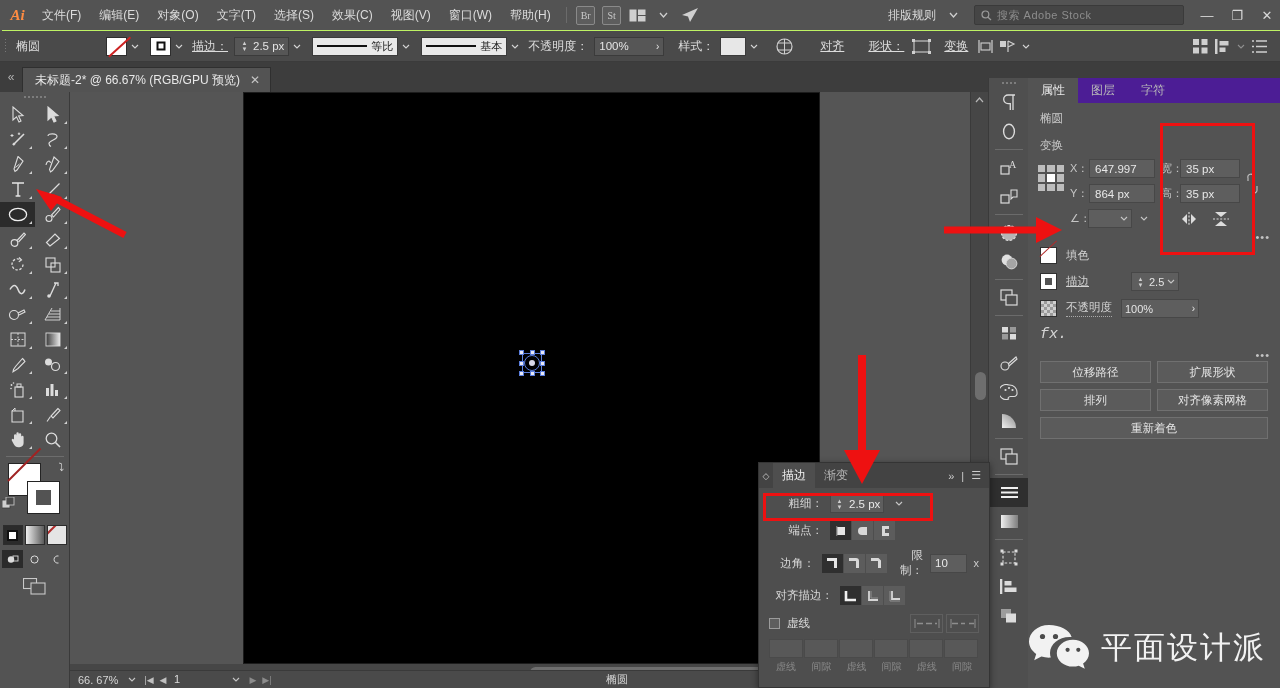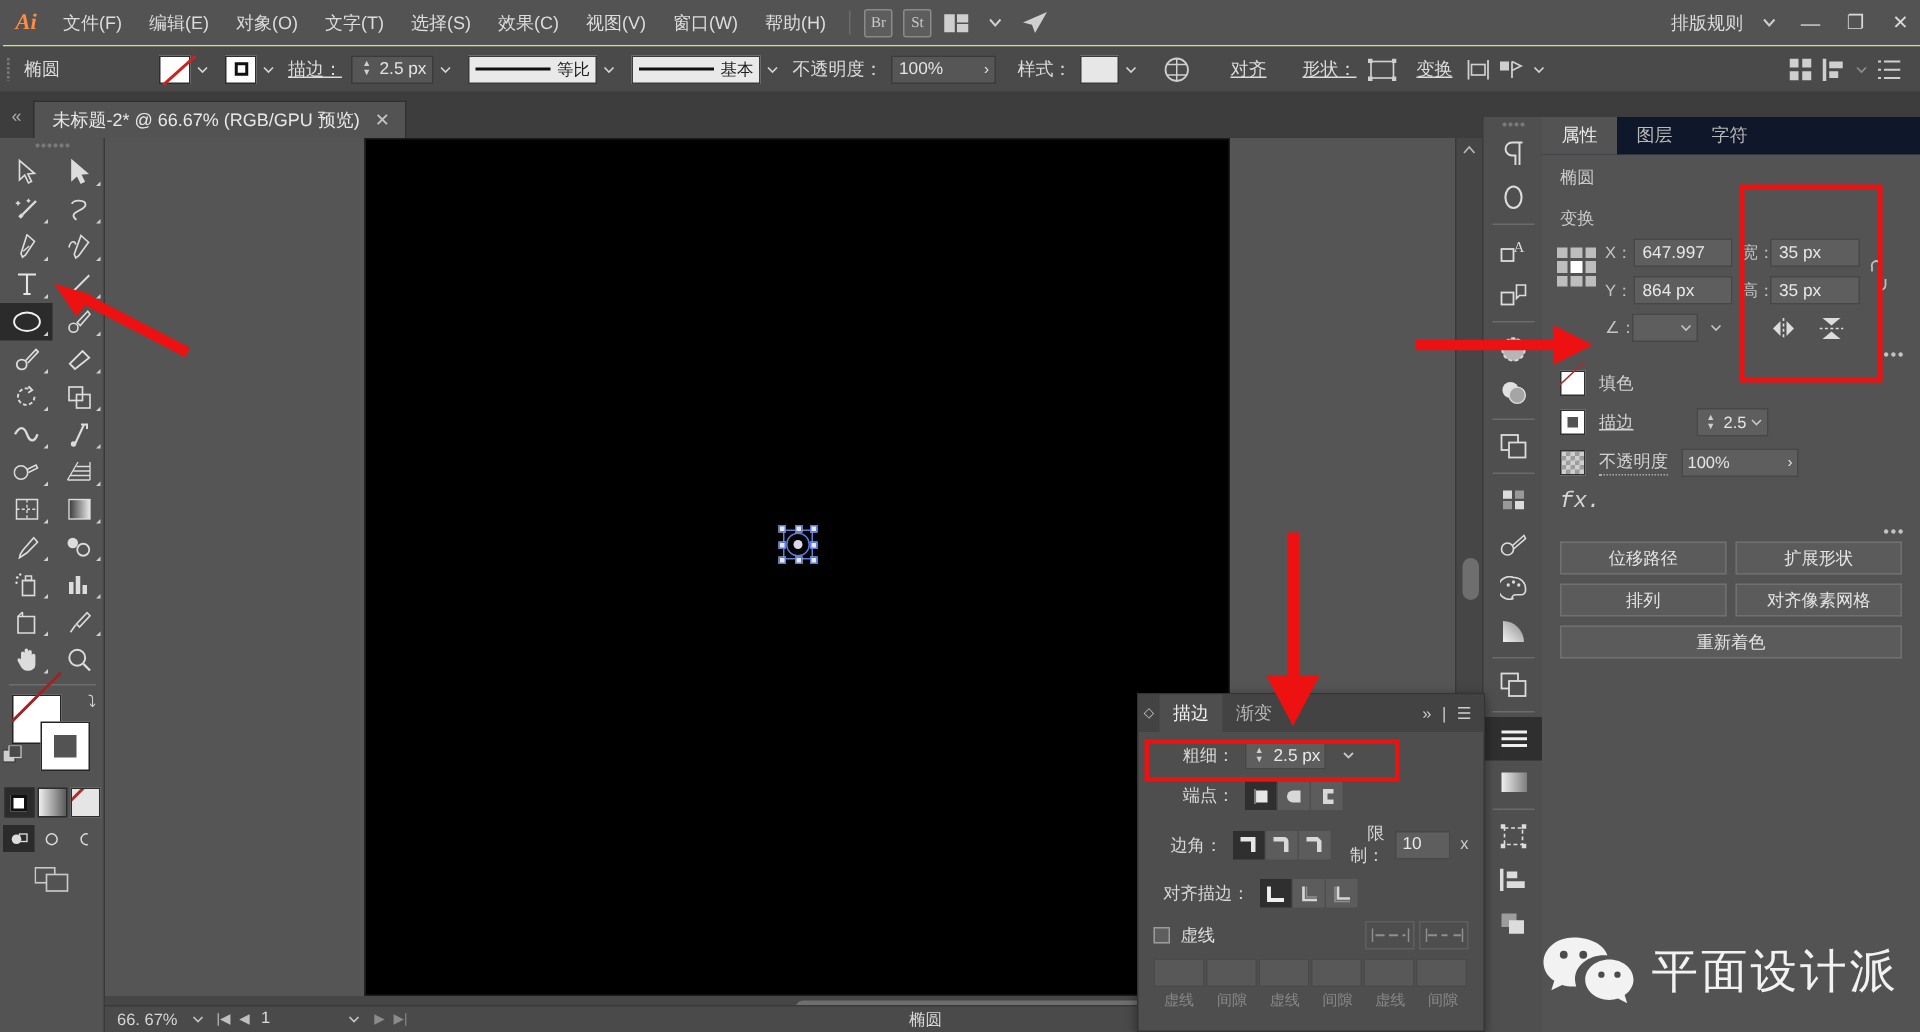--- a/index.html
+++ b/index.html
@@ -246,21 +246,21 @@
     color: #dcdcdc;
   }
   .dock-ico.active { background: #2f2f2f; }
   .dock-div { width: 28px; height:1px; background:#6b6b6b; margin: 3px auto; }
 
   
   .proppanel {
     position: absolute; left: 1028px; top: 78px; width: 252px; height: 610px;
     background: #535353;
   }
-  .pp-tabs { display:flex; height: 25px; background: #0f172a; }
+  .pp-tabs { display:flex; height: 25px; background: #4c1d95; }
   .pp-tab {
     padding: 0 13px; height: 25px; line-height: 25px; font-size: 12px; color: #b9b9b9;
   }
   .pp-tab.active { background: #535353; color: #eaeaea; }
   .pp-section-title { font-size: 11.5px; color: #c9c9c9; padding: 8px 12px 2px 12px; }
   .pp-objname { font-size: 11.5px; color: #c9c9c9; padding: 8px 12px 4px 12px; }
   .xf-grid { display:flex; padding: 4px 10px 0 10px; gap: 6px; align-items: flex-start;}
   .ref-point {
     width: 26px; height: 26px; margin-top: 6px;
     display:grid; grid-template-columns: repeat(3,1fr); grid-template-rows: repeat(3,1fr); gap:2px;
@@ -409,20 +409,27 @@
       <svg width="18" height="16" viewBox="0 0 18 16">
           <path d="M17 1 L1 8 L7 9.5 L9 15 Z" fill="#d0d0d0"></path>
         </svg>
     </div>
     <div class="spacer"></div>
     <div class="typeset-rule">排版规则</div>
     <div class="mb-icon">
       <svg width="9" height="6" viewBox="0 0 9 6">
           <path d="M1 1 L4.5 5 L8 1" stroke="#cfcfcf" stroke-width="1.3" fill="none"></path>
         </svg>
+    </div>
+    <div class="stock-search">
+      <svg width="11" height="11" viewBox="0 0 11 11">
+          <circle cx="4.4" cy="4.4" r="3.4" stroke="#9b9b9b" stroke-width="1.2" fill="none"></circle>
+          <path d="M7 7.2 L10 10" stroke="#9b9b9b" stroke-width="1.2"></path>
+        </svg>
+      <span class="ph">搜索 Adobe Stock</span>
     </div>
     <div class="win-btn">—</div>
     <div class="win-btn">❐</div>
     <div class="win-btn">✕</div>
   </div>
 
   <div class="controlbar">
     <div class="cb-grip"></div>
     <div class="cb-label" style="width:96px">椭圆</div>
     <div class="swatch-box swatch-none"></div>

